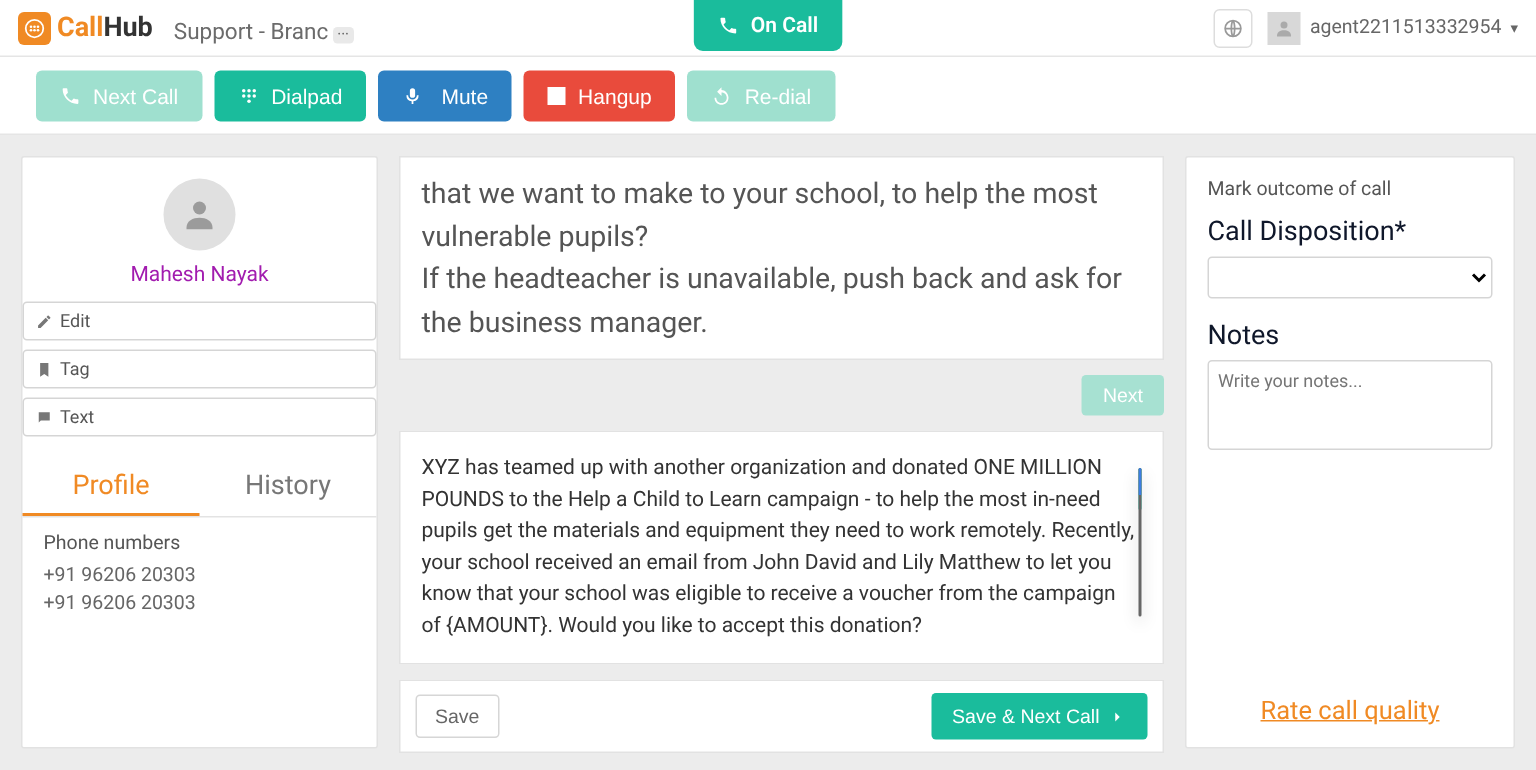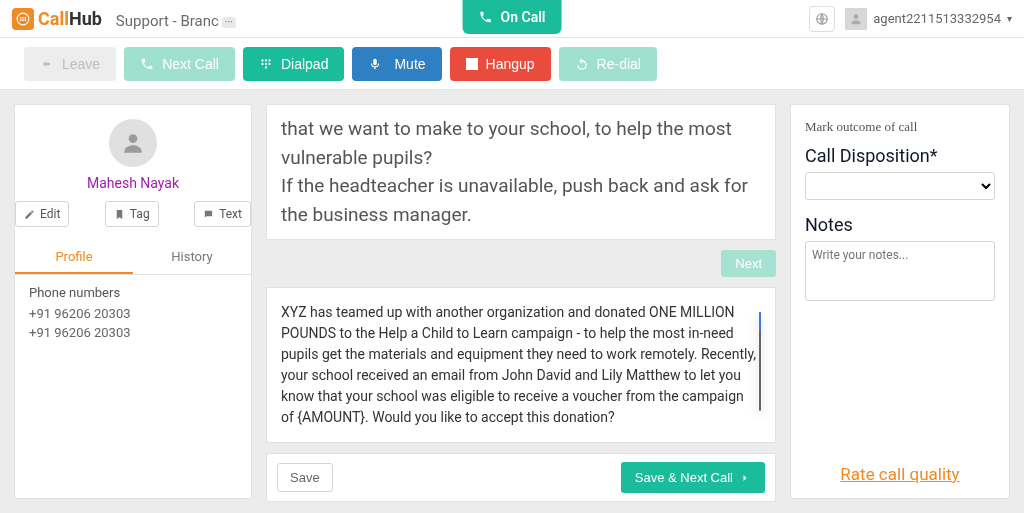--- a/index.html
+++ b/index.html
@@ -27,24 +27,24 @@
   .btn-blue { background:#2e80c2;gap:12px;}
   .btn-red { background:#e94b3c;}
   .btn svg, .btn .ico { width:14px; height:14px;}
 
   .main { display:flex; height:calc(513px - 38px - 52px); background:#ececec; padding:14px; gap:14px; }
   .panel { background:#fff; border:1px solid #e2e2e2; border-radius:2px;}
 
   .profile-panel { width:238px; padding:14px 0 0 0; display:flex; flex-direction:column;}
   .avatar-lg { width:48px; height:48px; border-radius:50%; background:#e0e0e0; margin:0 auto; display:flex; align-items:center; justify-content:center;}
   .contact-name { text-align:center; margin-top:8px; color:#a21caf; font-size:14px;}
-  .chip-row { display:flex; justify-content:space-between; gap:6px; margin-top:10px;}
+  .chip-row { display:flex; justify-content:center; gap:6px; margin-top:10px;flex-direction:column;}
   .chip { border:1px solid #d5d5d5; border-radius:3px; padding:5px 8px; font-size:12px; color:#555; display:flex; align-items:center; gap:5px; background:#fff;}
   .tabs2 { display:flex; margin-top:14px; border-bottom:1px solid #e3e3e3;}
-  .tab2 { flex:1; text-align:center; padding:8px 0; font-size:13px; color:#777; cursor:pointer;}
+  .tab2 { flex:1; text-align:center; padding:8px 0; font-size:18px; color:#777; cursor:pointer;}
   .tab2.active { color:#f08a24; border-bottom:2px solid #f08a24;}
   .profile-body { padding:10px 14px; font-size:13px; color:#555;}
   .profile-body .lbl { margin-bottom:6px;}
   .profile-body .val { margin-bottom:4px; color:#666;}
 
   .center-col { flex:1; display:flex; flex-direction:column; gap:10px; min-width:0;}
   .script-top { background:#fff; border:1px solid #e2e2e2; padding:10px 14px; font-size:19px; color:#555; line-height:1.5;}
   .next-row { display:flex; justify-content:flex-end;}
   .next-btn { background:#a7e1d2; color:#fff; padding:6px 14px; border-radius:3px; border:none; font-size:13px;}
 
@@ -56,21 +56,21 @@
   .dd-top { background:#3b7de0; height:18px; position:relative;}
   .dd-top .check { position:absolute; left:8px; top:1px; color:#fff; font-size:11px;}
   .dd-cursor { position:absolute; left:174px; top:3px; color:#fff; font-size:11px;}
   .dd-item { color:#eee; font-size:13px; padding:6px 18px;}
 
   .footer-row { background:#fff; border:1px solid #e2e2e2; padding:8px 10px; display:flex; align-items:center; justify-content:space-between;}
   .save-btn { border:1px solid #d6d6d6; background:#fff; color:#666; padding:6px 12px; border-radius:3px; font-size:13px;}
   .savenext-btn { background:#1abc9c; color:#fff; padding:8px 14px; border-radius:3px; border:none; font-size:13px; display:flex; align-items:center; gap:6px;}
 
   .right-panel { width:220px; padding:14px; display:flex; flex-direction:column;}
-  .rp-title { font-size:13px; color:#555; margin-bottom:10px;font-family:Liberation Serif, serif;}
+  .rp-title { font-size:13px; color:#555; margin-bottom:10px;}
   .rp-label { font-size:18px; color:#0f172a; margin-bottom:6px;}
   .rp-select { width:100%; height:28px; border:1px solid #d5d5d5; border-radius:3px; background:#fff;}
   .rp-notes { margin-top:14px;}
   .rp-textarea { width:100%; height:60px; border:1px solid #d5d5d5; border-radius:3px; padding:6px; font-size:12px; color:#888; resize:none; font-family:inherit;}
   .rate-link { margin-top:auto; text-align:center; color:#f08a24; font-size:17px; text-decoration:underline; padding-top:10px;}
 
   svg { display:block; }
 </style>
 </head>
 <body>
@@ -114,26 +114,20 @@
             <path d="M4 20c0-4 4-6 8-6s8 2 8 6v1H4z"></path>
           </svg>
       </span>
       <span>agent2211513332954</span>
       <span class="caret-down">▾</span>
     </div>
   </div>
 </div>
 
 <div class="toolbar">
-  <button class="btn btn-disabled">
-    <svg viewBox="0 0 24 24" fill="#bdbdbd">
-        <path d="M10 17l-5-5 5-5v3h7v4h-7z"></path>
-      </svg>
-    <span>Leave</span>
-  </button>
   <button class="btn btn-teal-light">
     <svg viewBox="0 0 24 24" fill="#fff">
         <path d="M6.6 10.8c1.4 2.8 3.8 5.2 6.6 6.6l2.2-2.2c.3-.3.7-.4 1-.2 1.1.4 2.3.6 3.6.6.6 0 1 .4 1 1V20c0 .6-.4 1-1 1C10.6 21 3 13.4 3 4c0-.6.4-1 1-1h3.4c.6 0 1 .4 1 1 0 1.3.2 2.5.6 3.6.1.3 0 .7-.2 1l-2.2 2.2z"></path>
       </svg>
     <span>Next Call</span>
   </button>
   <button class="btn btn-teal">
     <svg viewBox="0 0 24 24" fill="#fff">
         <circle cx="6" cy="6" r="2"></circle>
         <circle cx="12" cy="6" r="2"></circle>

